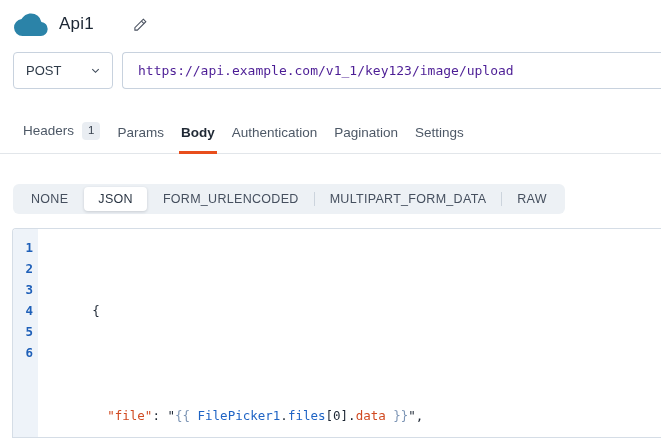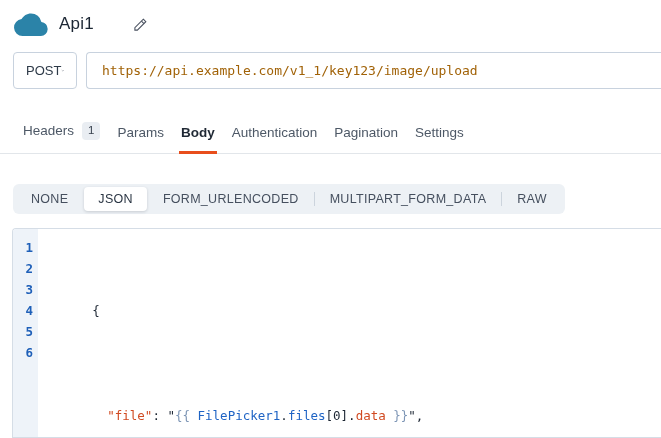--- a/index.html
+++ b/index.html
@@ -8,27 +8,27 @@
 
   
   .header { display:flex; align-items:center; padding:10px 0 0 14px; height:38px; }
   .cloud { width:34px; height:26px; color:#2b83a8; flex:0 0 auto; }
   .api-title { font-size:17px; font-weight:400; color:#1b2633; margin-left:11px; letter-spacing:.2px; }
   .pencil-btn { margin-left:38px; width:18px; height:18px; display:flex; align-items:center; justify-content:center; cursor:pointer; }
   .pencil-btn svg { width:15px; height:15px; stroke:#4a5260; }
 
   
   .request-row { display:flex; margin:14px 0 0 13px; height:37px; }
-  .method-select { width:64px; height:37px; border:1px solid #c8d2de; border-radius:4px;
+  .method-select { width:100px; height:37px; border:1px solid #c8d2de; border-radius:4px;
                    display:flex; align-items:center; justify-content:space-between;
                    padding:0 11px 0 12px; font-size:13px; color:#2e3a48; cursor:pointer; background:#fff; }
   .method-select svg { width:11px; height:11px; stroke:#3e4a5a; }
   .url-input { margin-left:9px; flex:1 1 auto; height:37px; border:1px solid #c8d2de; border-right:none;
                border-radius:4px 0 0 4px; display:flex; align-items:center; padding-left:15px;
-               font-family:"DejaVu Sans Mono", monospace; font-size:13px; color:#a16207;
+               font-family:"DejaVu Sans Mono", monospace; font-size:13px; color:#4c1d95;
                white-space:nowrap; overflow:hidden; background:#fff; }
 
   
   .tabs { display:flex; align-items:flex-end; gap:17px; margin-top:33px; padding-left:23px;
           border-bottom:1px solid #e2e6ea; }
   .tab { position:relative; padding-bottom:13px; font-size:13.5px; color:#4d5866;
          display:flex; align-items:center; cursor:pointer; }
   .tab.active { color:#1f2834; font-weight:600; }
   .tab.active::after { content:""; position:absolute; left:-2px; right:-2px; bottom:-1px;
                        height:3px; background:#e84e1c; }

